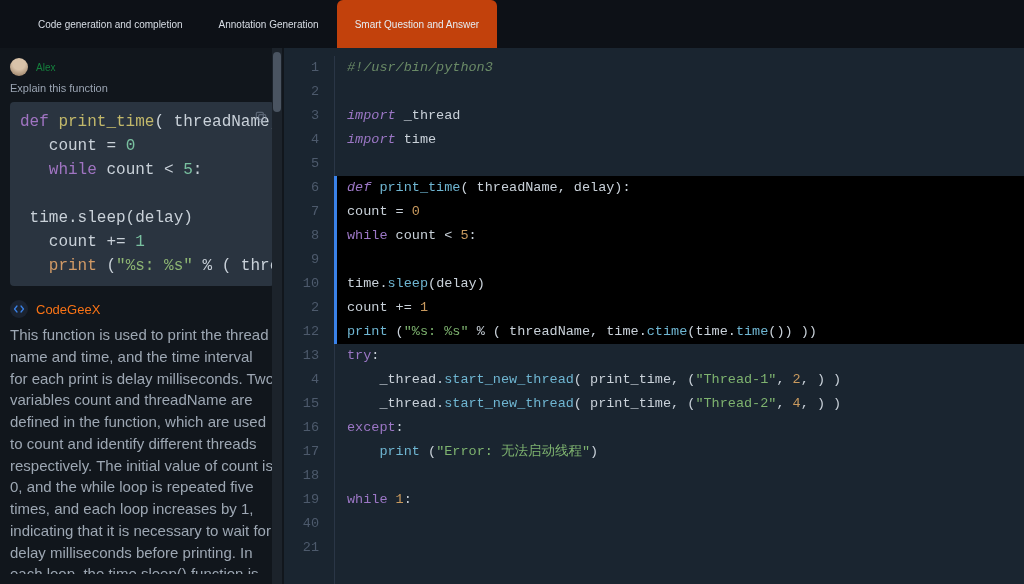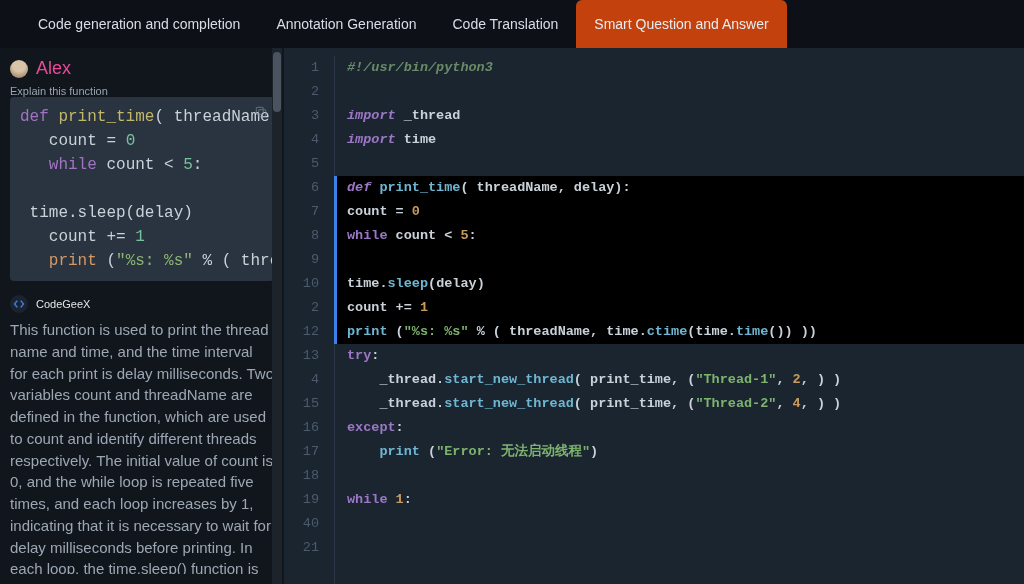--- a/index.html
+++ b/index.html
@@ -13,21 +13,21 @@
     display: flex;
     align-items: stretch;
     height: 48px;
     padding-left: 20px;
     background: #0d1117;
   }
   .tab {
     display: flex;
     align-items: center;
     padding: 0 18px;
-    font-size: 14px;
+    font-size: 10px;
     color: #d8dee6;
     cursor: pointer;
     border-top-left-radius: 6px;
     border-top-right-radius: 6px;
   }
   .tab.active {
     background: #c2410c;
     color: #e6edf3;
   }
   .main {
@@ -71,27 +71,27 @@
     margin-bottom: 6px;
   }
   .avatar {
     width: 18px;
     height: 18px;
     border-radius: 50%;
     background: radial-gradient(circle at 50% 30%, #d9c3a9 40%, #8a6f55 100%);
     flex: 0 0 18px;
   }
   .user-name {
-    font-size: 18px;
-    color: #ec4899;
+    font-size: 10px;
+    color: #15803d;
   }
   .prompt-text {
     font-size: 11px;
     color: #9aa4b2;
-    margin-bottom: 0;
+    margin-bottom: 8px;
   }
   .code-block {
     background: #2a3440;
     border-radius: 4px;
     padding: 8px 8px 8px 10px;
     font-family: "SFMono-Regular", Consolas, "Liberation Mono", Menlo, monospace;
     font-size: 16px;
     line-height: 1.5;
     color: #c9d1d9;
     position: relative;
@@ -123,21 +123,21 @@
     width: 18px;
     height: 18px;
     border-radius: 50%;
     background: #1b2330;
     display: flex;
     align-items: center;
     justify-content: center;
     flex: 0 0 18px;
   }
   .bot-icon svg { width: 12px; height: 12px; }
-  .bot-name { font-size: 11px; color: #e5e5e5; }
+  .bot-name { font-size: 13px; color: #f97316; }
   .explanation {
     font-size: 15px;
     line-height: 1.45;
     color: #9da7b3;
   }
   .editor {
     flex: 1;
     background: #1a2530;
     display: flex;
     font-family: "SFMono-Regular", Consolas, "Liberation Mono", Menlo, monospace;
@@ -166,42 +166,40 @@
     left: -1px;
     width: 3px;
     background: #3a82e8;
   }
   .hl6 { top: calc(24px * 5); height: calc(24px * 7); }
   .code-line {
     height: 24px;
     white-space: pre;
     padding-left: 10px;
     position: relative;
-    font-weight: bold;
   }
   .code-line.sel { background: #000000; }
   .ed-kw { color: #9c77c6; font-style: italic; }
   .ed-kw2 { color: #9c77c6; }
   .ed-fn { color: #6fb6d2; }
   .ed-id { color: #c9d1d9; }
   .ed-num { color: #c99a5e; }
   .ed-str { color: #7eb36f; }
   .ed-op { color: #c9d1d9; }
   .ed-com { color: #6a8a66; font-style: italic; }
   .ed-call { color: #6fb6d2; }
   .ed-mod { color: #c9d1d9; }
 </style>
 </head>
 <body>
 
 <div class="tabs">
 
 <div class="tab">Code generation and completion</div>
     <div class="tab">Annotation Generation</div>
-    <div class="tab">Code Translation</div>
     <div class="tab active">Smart Question and Answer</div>
   </div>
 
 <div class="main">
   <div class="sidebar">
     <div class="sidebar-scroll">
       <div class="user-row">
         <div class="avatar"></div>
         <div class="user-name">Alex</div>
       </div>

